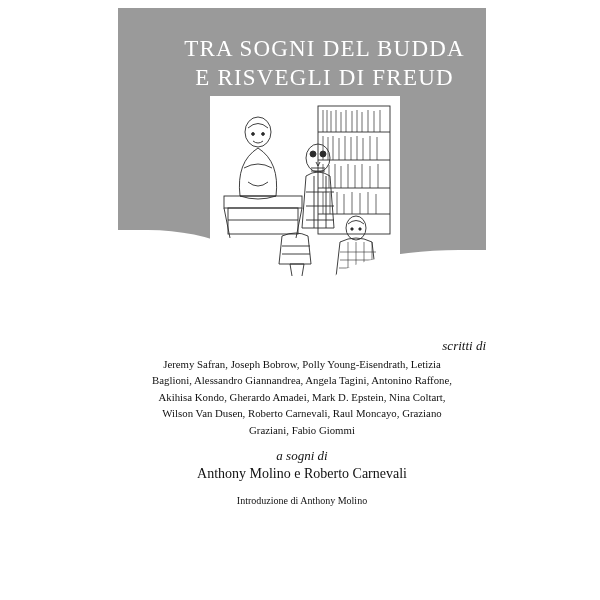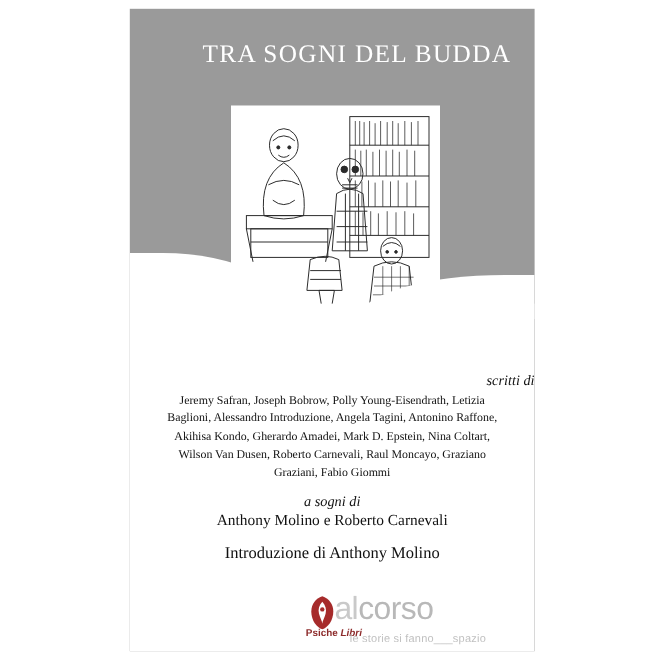--- a/index.html
+++ b/index.html
@@ -149,21 +149,21 @@
     text-align: center;
     font-size: 14px;
     color: #111111;
   }
   .intro {
     position: absolute;
     left: 0;
     top: 487px;
     width: 368px;
     text-align: center;
-    font-size: 15px;
+    font-size: 10px;
     color: #111111;
   }
 
   
   .publisher {
     position: absolute;
     left: 0;
     top: 528px;
     width: 368px;
     height: 60px;
@@ -212,20 +212,21 @@
 </style>
 </head>
 <body>
 
 <div class="page">
 
   <div class="cover">
 
     <div class="title-block">
       <span class="title-line">Tra sogni del Budda</span>
+      <span class="title-line">e risvegli di Freud</span>
     </div>
 
     <div class="illustration">
       <div class="illus-frame">
         <svg viewBox="0 0 190 200" width="190" height="200">
           <rect x="0" y="0" width="190" height="200" fill="#ffffff"></rect>
           <g stroke="#2b2b2b" fill="none" stroke-width="0.9">
 
             <rect x="108" y="10" width="72" height="128"></rect>
             <line x1="108" y1="36" x2="180" y2="36"></line>
@@ -322,32 +323,20 @@
 
             <path d="M10 190 q40 -8 80 0"></path>
           </g>
         </svg>
       </div>
     </div>
 
     <div class="cover-white"></div>
 
     <div class="scritti">scritti di</div>
-    <div class="contributors">Jeremy Safran, Joseph Bobrow, Polly Young-Eisendrath, Letizia Baglioni, Alessandro Introduzione, Angela Tagini, Antonino Raffone, Akihisa Kondo, Gherardo Amadei, Mark D. Epstein, Nina Coltart, Wilson Van Dusen, Roberto Carnevali, Raul Moncayo, Graziano Graziani, Fabio Giommi</div>
+    <div class="contributors">Jeremy Safran, Joseph Bobrow, Polly Young-Eisendrath, Letizia Baglioni, Alessandro Giannandrea, Angela Tagini, Antonino Raffone, Akihisa Kondo, Gherardo Amadei, Mark D. Epstein, Nina Coltart, Wilson Van Dusen, Roberto Carnevali, Raul Moncayo, Graziano Graziani, Fabio Giommi</div>
     <div class="acuradi">a sogni di</div>
     <div class="editors">Anthony Molino e Roberto Carnevali</div>
     <div class="intro">Introduzione di Anthony Molino</div>
 
-    <div class="publisher">
-      <div class="pub-inner">
-        <svg class="pub-mark" viewBox="0 0 30 34">
-          <path d="M15 2 C9 4 5 9 5 16 c0 8 5 15 10 16 c5 -1 10 -8 10 -16 C25 9 21 4 15 2 z" fill="#a62b2b"></path>
-          <path d="M15 7 c-3 3 -4 7 -3 11 c1 4 3 7 3 9 c0 -2 2 -5 3 -9 c1 -4 0 -8 -3 -11 z" fill="#ffffff"></path>
-          <circle cx="15" cy="14" r="2" fill="#a62b2b"></circle>
-        </svg>
-        <div class="pub-name"><span class="al">al</span><span>corso</span></div>
-        <div class="pub-sub"><span>Psiche</span> <span class="libri">Libri</span></div>
-        <div class="pub-tag">le storie si fanno___spazio</div>
-      </div>
-    </div>
 
   </div>
 </div>
 
 </body></html>

